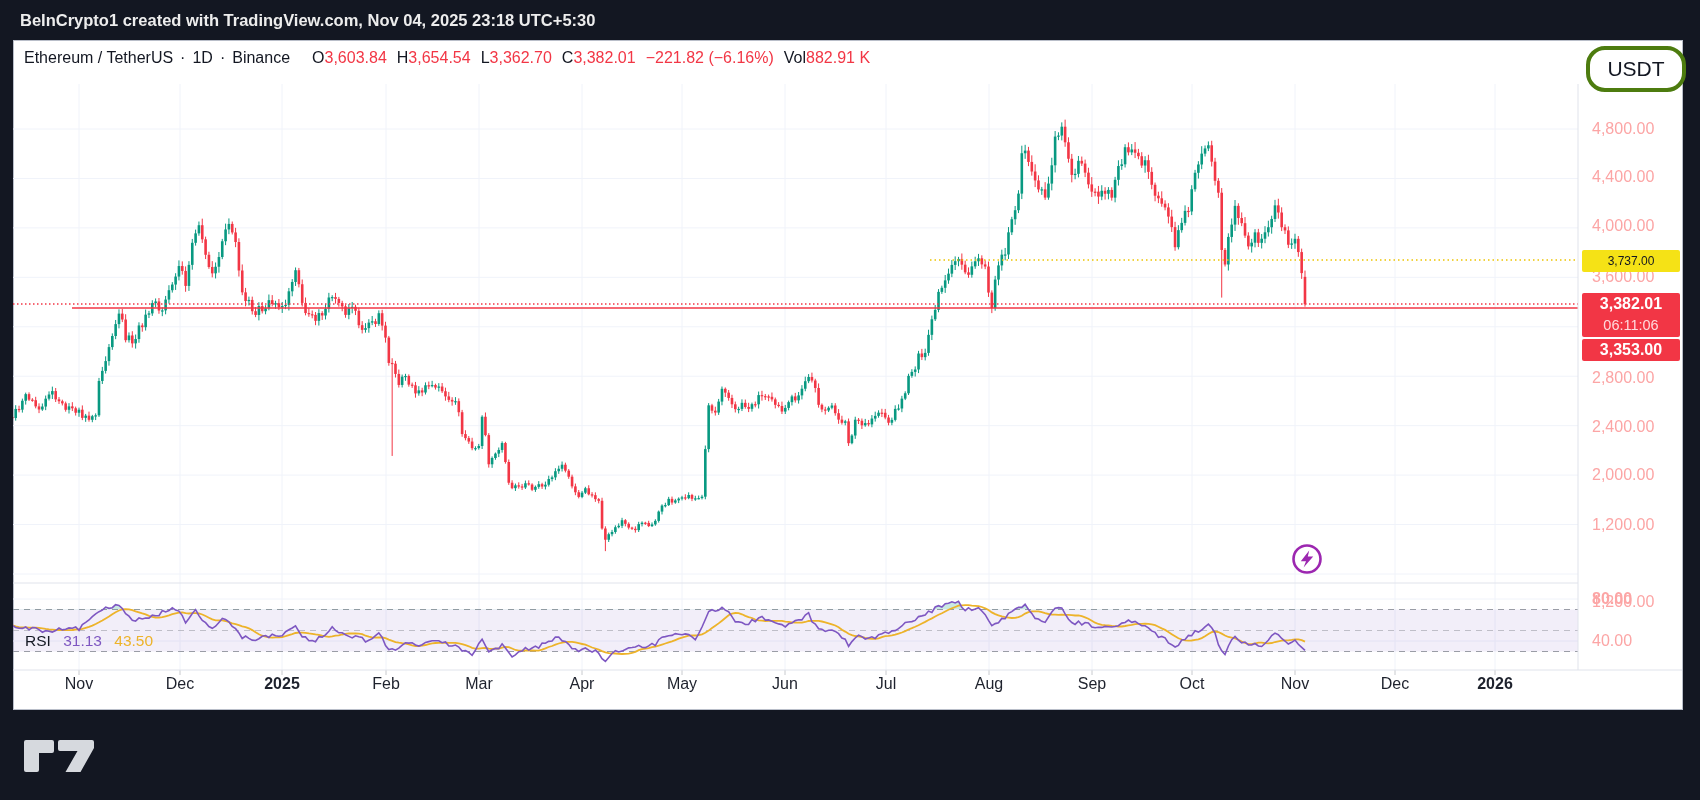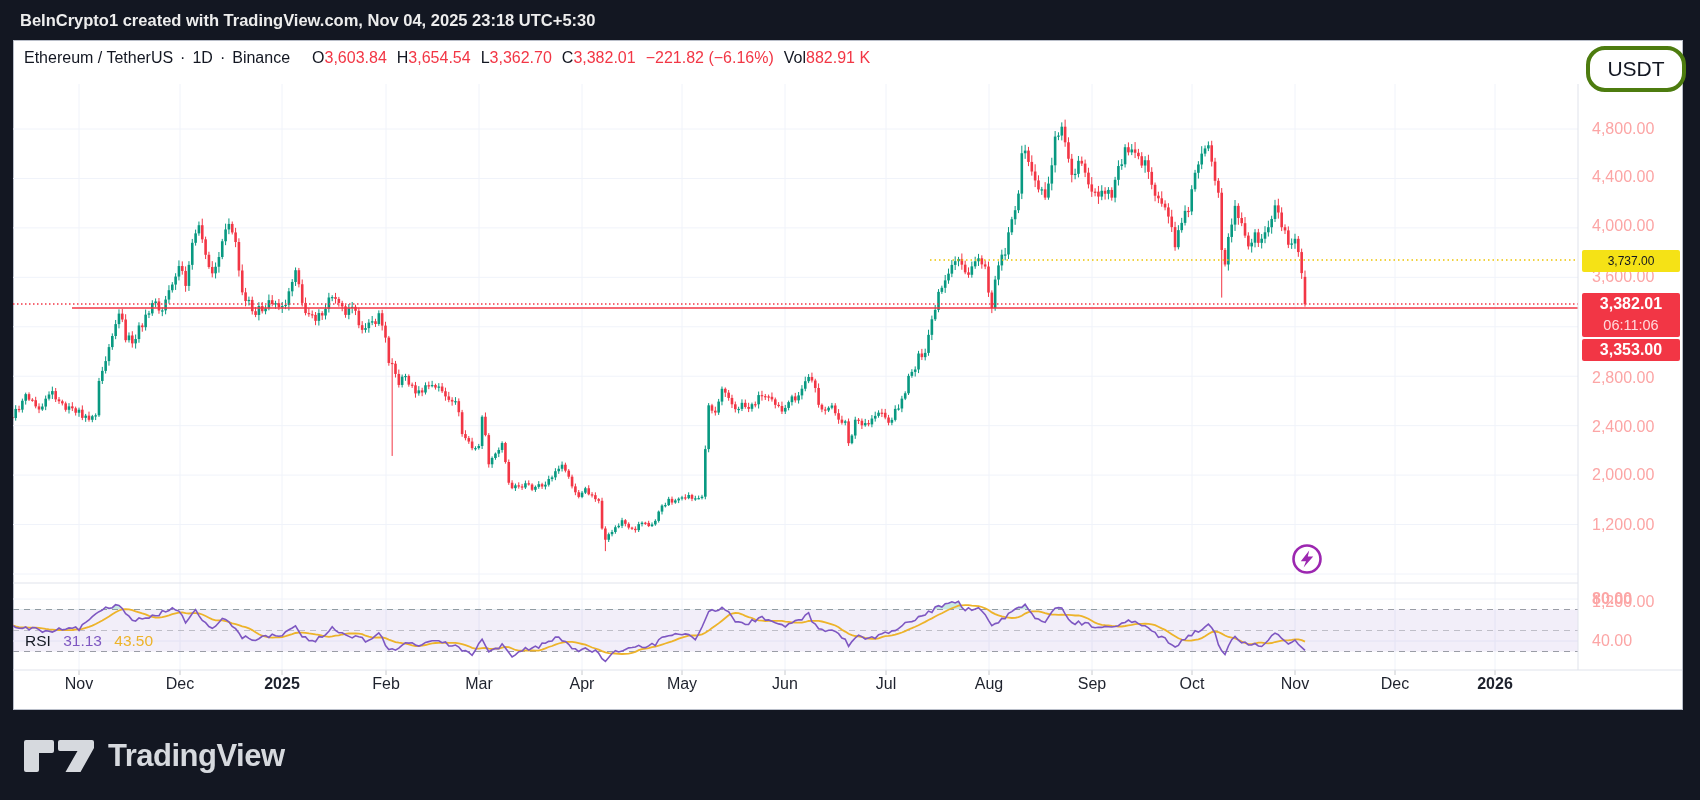--- a/index.html
+++ b/index.html
@@ -960,16 +960,15 @@
       <circle cx="16" cy="16" r="13.5" fill="none" stroke="#9c27b0" stroke-width="2.6"></circle>
       <path d="M18.2,7.5 L9.8,18.2 L15.0,18.2 L12.6,24.5 L22.2,13.6 L16.8,13.6 Z" fill="#9c27b0"></path>
     </svg>
   </div>
 
   <div id="footer">
     <svg width="76" height="44" viewBox="0 0 76 44">
       <path d="M2,6 h30 a2,2 0 0 1 2,2 v9 a2,2 0 0 1 -2,2 h-13 v17 a2,2 0 0 1 -2,2 h-11 a2,2 0 0 1 -2,-2 v-28 a2,2 0 0 1 2,-2 z" fill="#d6d9de"></path>
       <path d="M40,6 h32 a2,2 0 0 1 2,2 v6 l-13.5,24 h-15 l12,-21 h-17.5 a2,2 0 0 1 -2,-2 v-7 a2,2 0 0 1 2,-2 z" fill="#d6d9de"></path>
     </svg>
-    <span class="txt">TradingView</span>
   </div>
 
 </div>
 
 </body></html>

